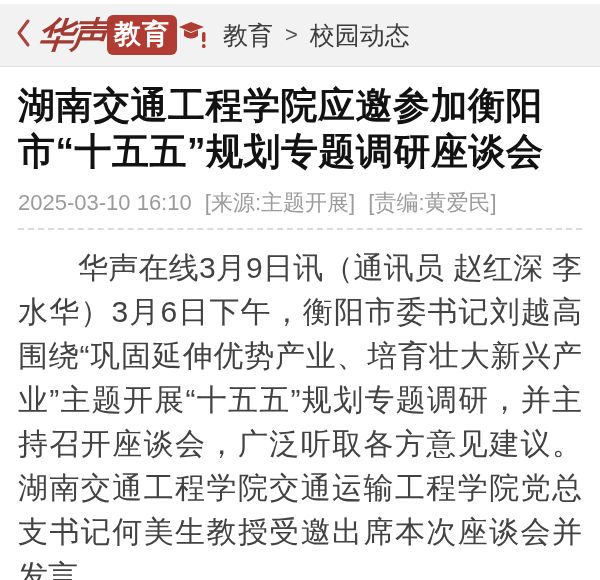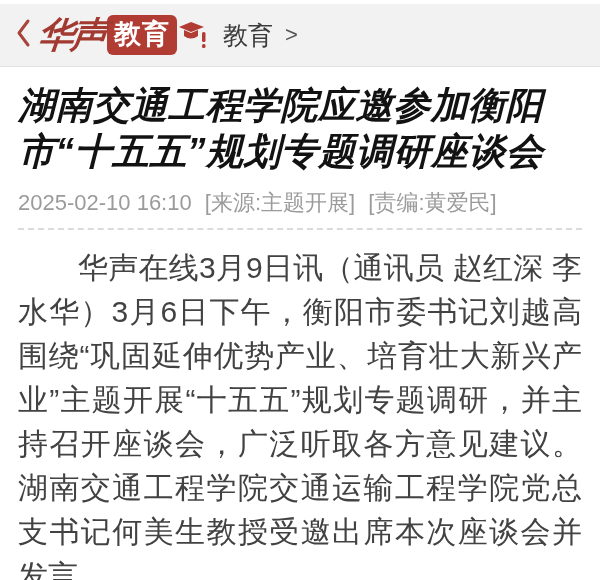--- a/index.html
+++ b/index.html
@@ -79,21 +79,20 @@
 
   
   main { padding: 0 18px; }
   .title {
     margin: 16px 0 0 0;
     font-size: 37px;
     line-height: 46px;
     font-weight: 700;
     color: #121212;
     letter-spacing: 0.5px;
-    font-style: italic;
   }
   .meta {
     margin-top: 13px;
     font-size: 22px;
     color: #9b9b9b;
     white-space: nowrap;
   }
   .meta span { margin-right: 7px; }
   .divider {
     border: none;
@@ -132,28 +131,29 @@
           <path d="M5,10 v6 q7,5 14,0 v-6 l-7,3 z" fill="#b13c33"></path>
           <rect x="23" y="12" width="3.5" height="10" rx="1.5" fill="#b13c33"></rect>
           <rect x="23" y="24" width="3.5" height="4" rx="1.5" fill="#b13c33"></rect>
         </svg>
       </span>
     </div>
 
     <nav class="crumbs">
       <a>教育</a>
       <span class="crumb-sep">&gt;</span>
+      <a>校园动态</a>
     </nav>
   </header>
 
   <main>
     <h1 class="title">湖南交通工程学院应邀参加衡阳市“十五五”规划专题调研座谈会</h1>
 
     <div class="meta">
-      <span>2025-02-10 16:10</span>
+      <span>2025-03-10 16:10</span>
       <span>[来源:主题开展]</span>
       <span>[责编:黄爱民]</span>
     </div>
 
     <hr class="divider">
 
     <p class="body-text">华声在线3月9日讯（通讯员 赵红深 李水华）3月6日下午，衡阳市委书记刘越高围绕“巩固延伸优势产业、培育壮大新兴产业”主题开展“十五五”规划专题调研，并主持召开座谈会，广泛听取各方意见建议。湖南交通工程学院交通运输工程学院党总支书记何美生教授受邀出席本次座谈会并发言。</p>
   </main>
 
 </div>

